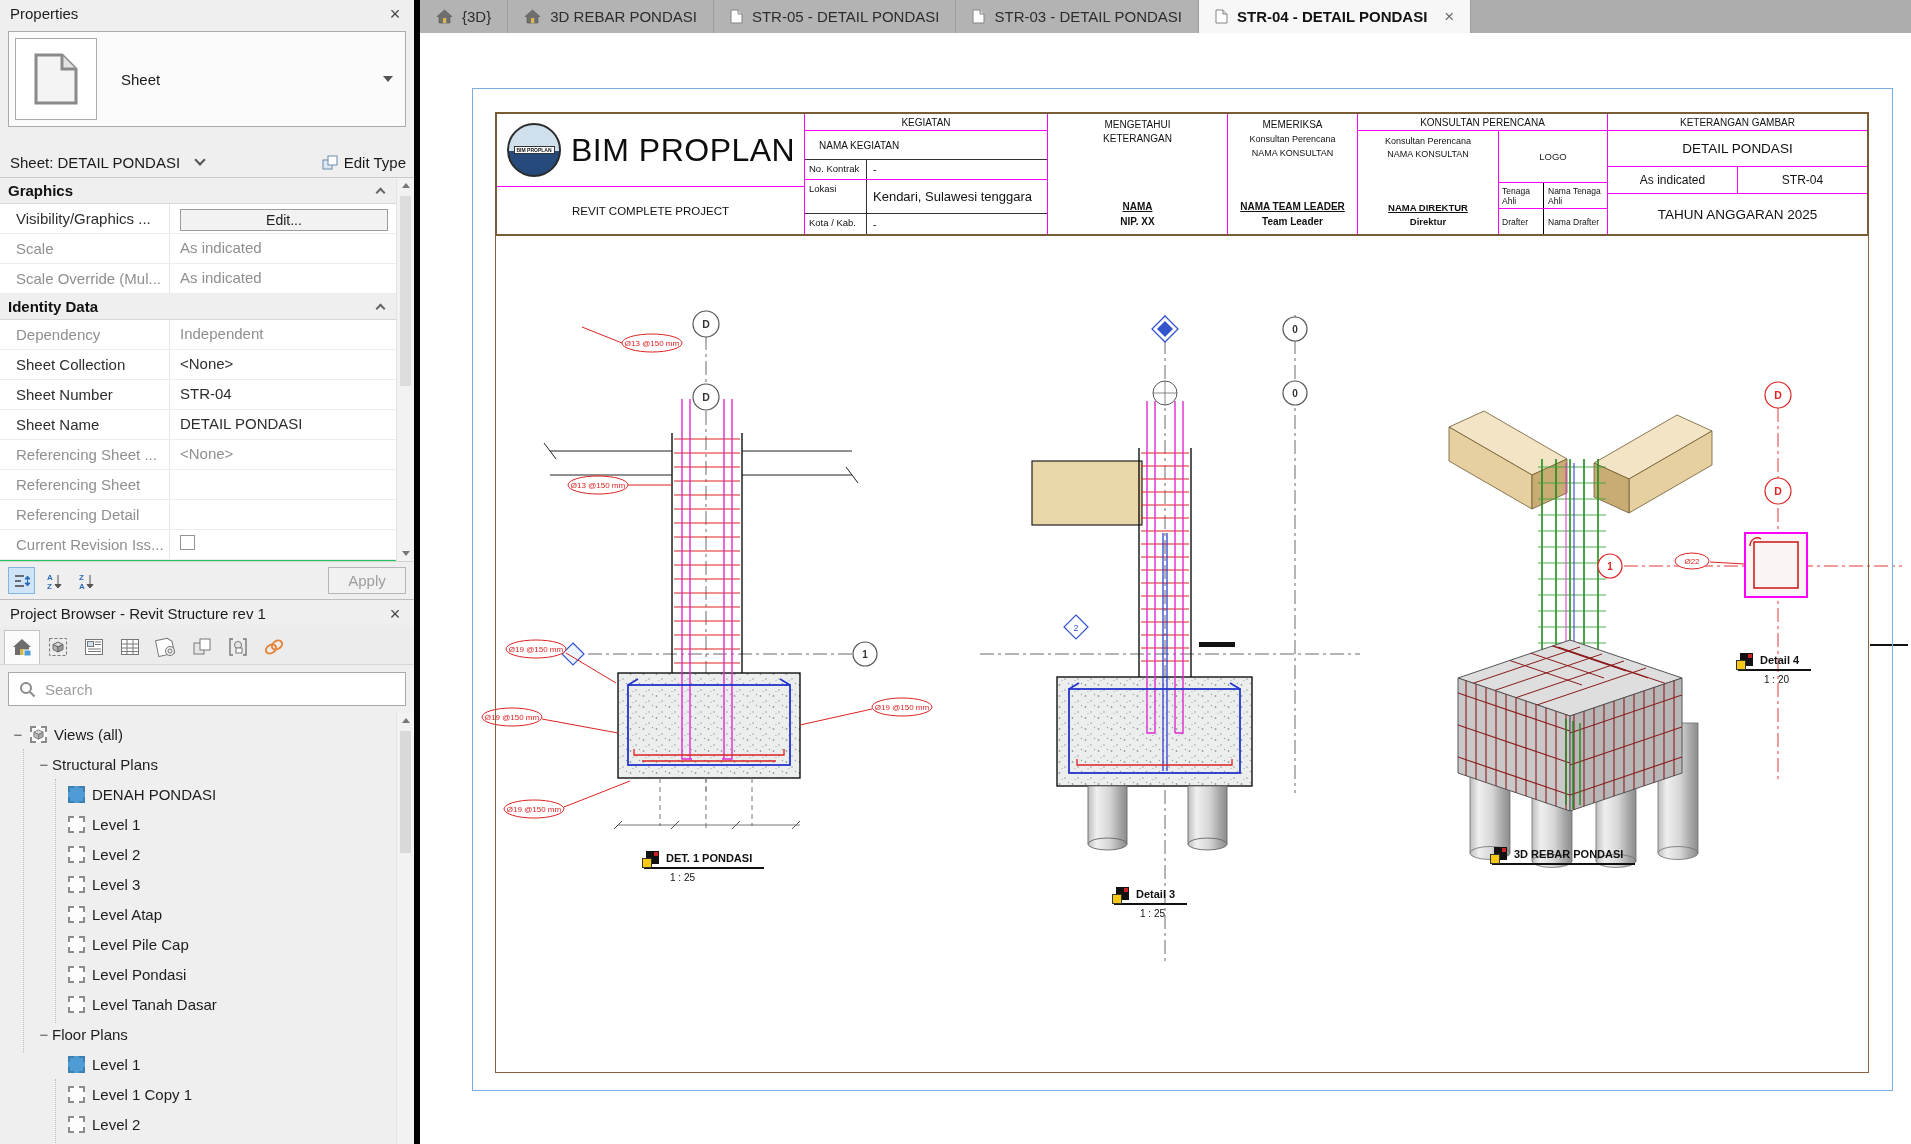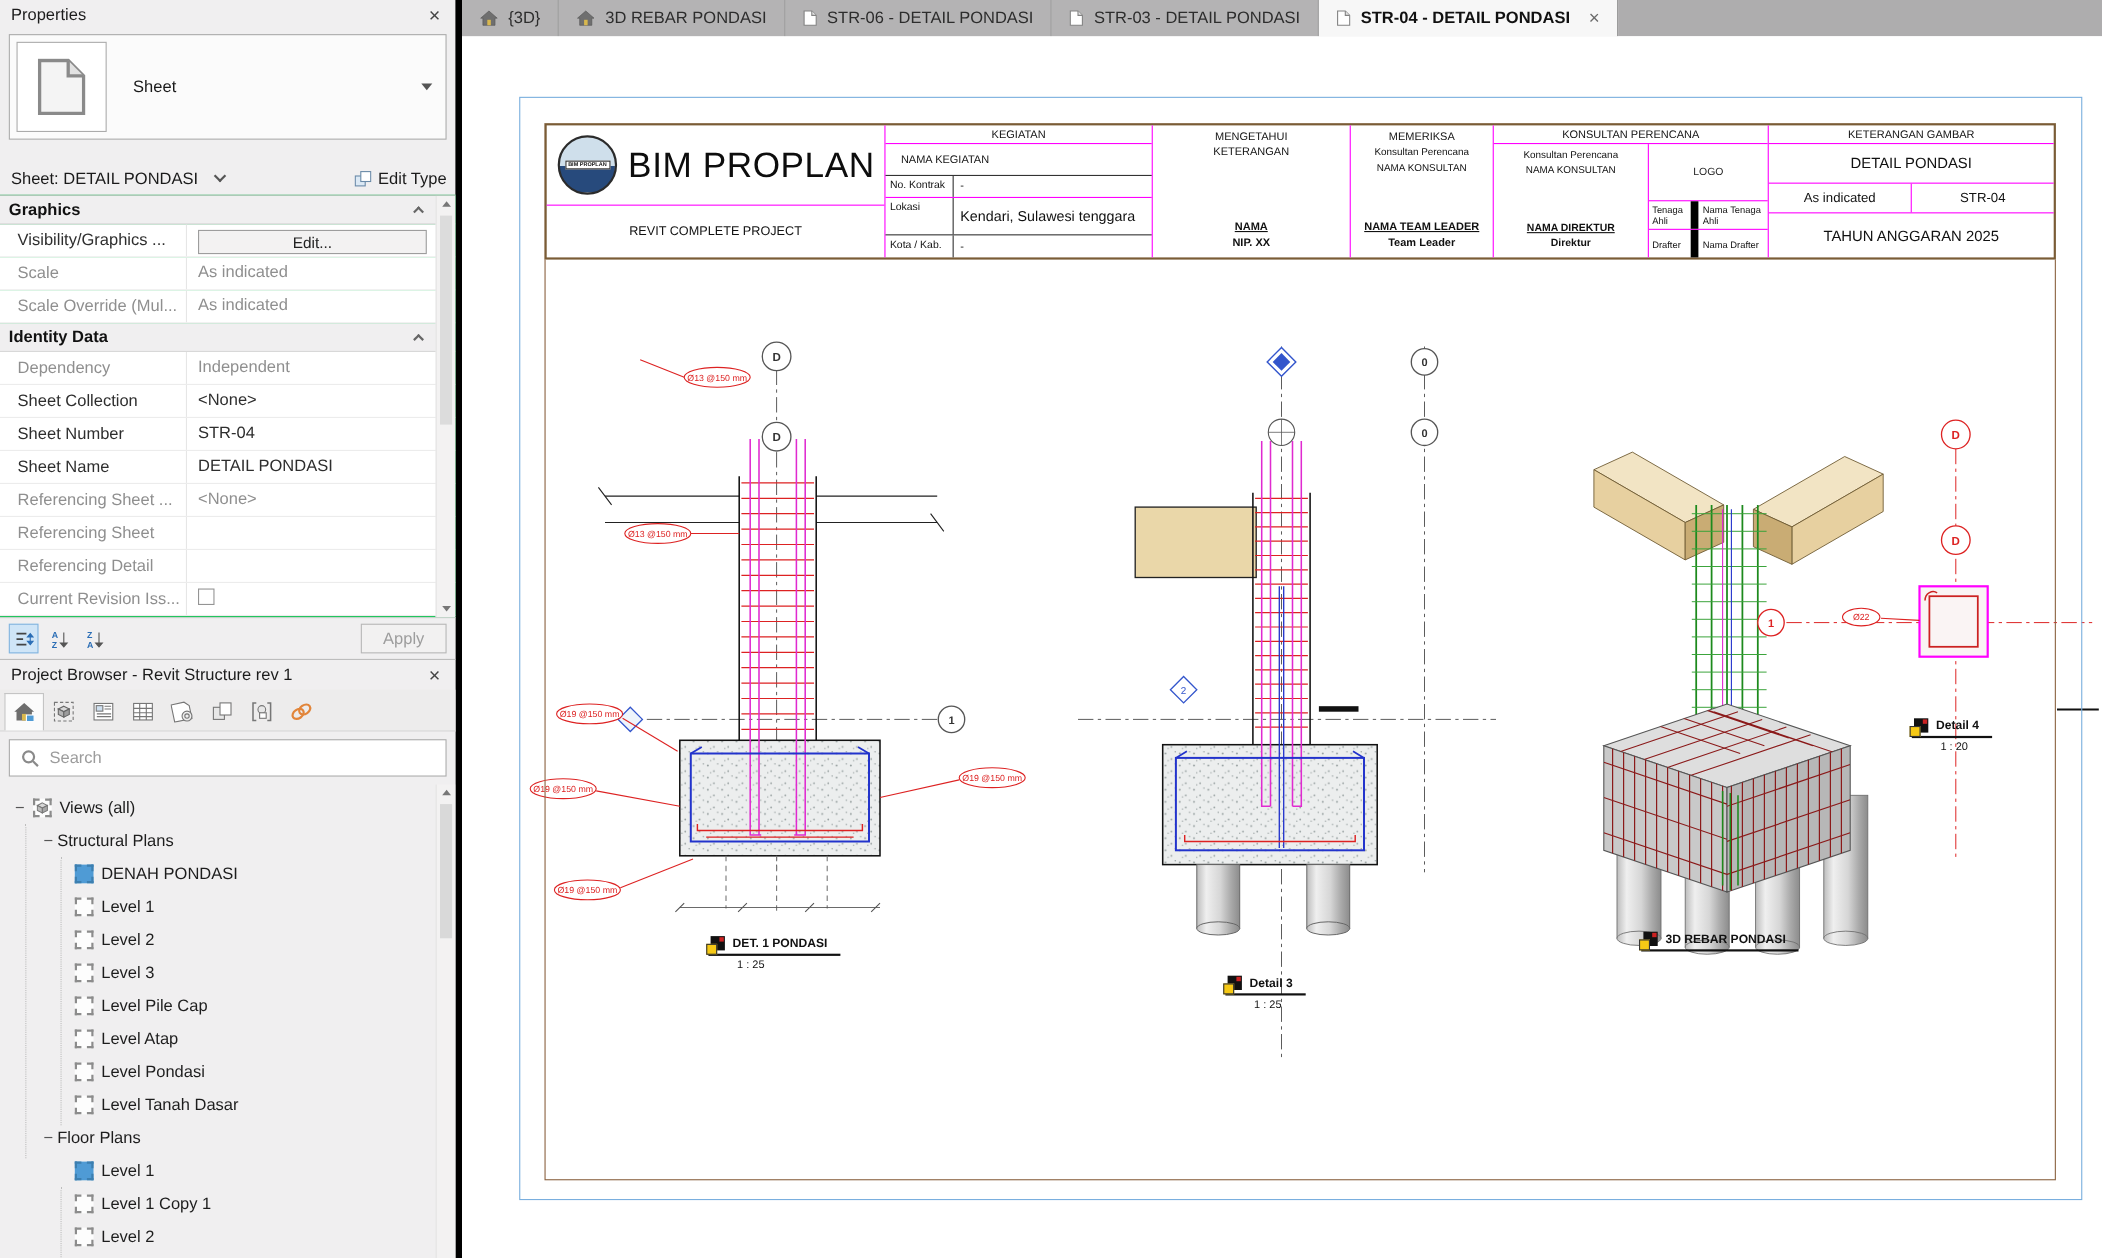--- a/index.html
+++ b/index.html
@@ -88,21 +88,21 @@
 .sign .u{text-decoration:underline}
 .tb-kon{width:250px}
 .kon-body{flex:1;display:flex}
 .kon-left{flex:1;border-right:1px solid #f0f;display:flex;flex-direction:column}
 .kon-left .hdr2{font-size:9px}
 .kon-left .sign{font-size:9.5px}
 .kon-right{width:108px;display:flex;flex-direction:column}
 .logocell{height:52px;border-bottom:1px solid #f0f;display:flex;align-items:center;justify-content:center;font-size:9.5px;color:#222}
 .kr-row{flex:1;display:flex;border-bottom:1px solid #f0f;font-size:8.5px}
 .kr-row:last-child{border-bottom:none}
-.kr-l{width:45px;border-right:7px solid #000000;display:flex;align-items:center;padding-left:3px}
+.kr-l{width:45px;border-right:1px solid #000000;display:flex;align-items:center;padding-left:3px}
 .kr-v{flex:1;display:flex;align-items:center;padding-left:4px}
 .tb-ket{flex:1}
 .ket-judul{height:36px;border-bottom:1px solid #f0f;display:flex;align-items:center;justify-content:center;font-size:13.5px}
 .ket-row{height:27px;border-bottom:1px solid #f0f;display:flex}
 .ket-row span{flex:1;display:flex;align-items:center;justify-content:center;font-size:12px}
 .ket-row span:first-child{border-right:1px solid #f0f}
 .ket-tahun{flex:1;display:flex;align-items:center;justify-content:center;font-size:13.5px}
 
 .vlabel{position:absolute;color:#111}
 .vl-line{display:flex;align-items:flex-end;gap:7px;border-bottom:2px solid #111;padding:0 12px 3px 2px}
@@ -333,25 +333,25 @@
         <div class="tr-row" style="padding-left: 64px;">
           <span class="tr-ic ic-plan"></span>
           <span>Level 2</span>
         </div>
         <div class="tr-row" style="padding-left: 64px;">
           <span class="tr-ic ic-plan"></span>
           <span>Level 3</span>
         </div>
         <div class="tr-row" style="padding-left: 64px;">
           <span class="tr-ic ic-plan"></span>
+          <span>Level Atap</span>
+        </div>
+        <div class="tr-row" style="padding-left: 64px;">
+          <span class="tr-ic ic-plan"></span>
           <span>Level Pile Cap</span>
-        </div>
-        <div class="tr-row" style="padding-left: 64px;">
-          <span class="tr-ic ic-plan"></span>
-          <span>Level Atap</span>
         </div>
         <div class="tr-row" style="padding-left: 64px;">
           <span class="tr-ic ic-plan"></span>
           <span>Level Pondasi</span>
         </div>
         <div class="tr-row" style="padding-left: 64px;">
           <span class="tr-ic ic-plan"></span>
           <span>Level Tanah Dasar</span>
         </div>
         <div class="tr-row" style="padding-left: 36px;">
@@ -394,21 +394,21 @@
         </span>
         <span>3D REBAR PONDASI</span>
       </div>
       <div class="tab">
         <span style="display: flex;">
           <svg width="13" height="15" viewBox="0 0 13 15">
             <path d="M1 1h7l4 4v9H1Z" fill="#fff" stroke="#838383"></path>
             <path d="M8 1v4h4" fill="#e4e4e4" stroke="#838383"></path>
           </svg>
         </span>
-        <span>STR-06 - DETAIL PONDASI</span>
+        <span>STR-05 - DETAIL PONDASI</span>
       </div>
       <div class="tab">
         <span style="display: flex;">
           <svg width="13" height="15" viewBox="0 0 13 15">
             <path d="M1 1h7l4 4v9H1Z" fill="#fff" stroke="#838383"></path>
             <path d="M8 1v4h4" fill="#e4e4e4" stroke="#838383"></path>
           </svg>
         </span>
         <span>STR-03 - DETAIL PONDASI</span>
       </div>

